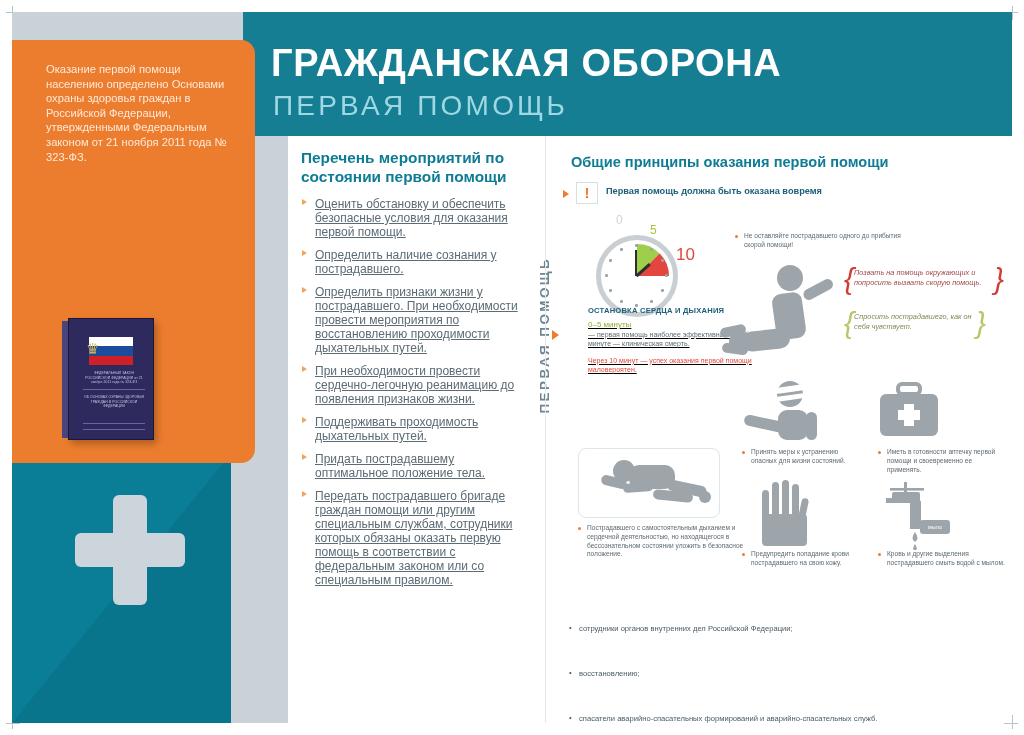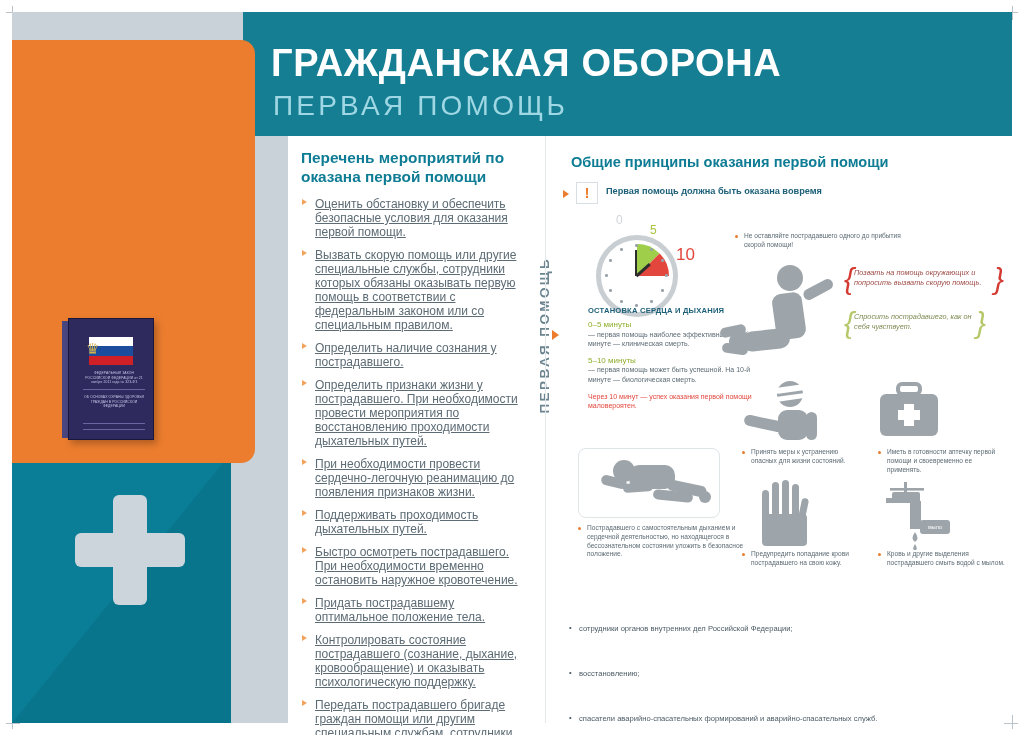--- a/index.html
+++ b/index.html
@@ -93,21 +93,21 @@
   .lbl0{position:absolute;left:28px;top:-2px;color:#cfd5d9;font-size:12px;}
   .lbl5{position:absolute;left:62px;top:8px;color:#aac33d;font-size:12px;}
   .lbl10{position:absolute;left:88px;top:30px;color:#e2463c;font-size:17px;}
 
   .sub-cap{position:absolute;left:588px;top:306px;color:#1b5f78;font-size:7.6px;
      font-weight:bold;letter-spacing:.2px;}
   .timeblk{position:absolute;left:588px;top:320px;width:172px;font-size:7px;line-height:9.6px;}
   .timeblk .g{color:#8fae2c;font-size:8px;}
   .timeblk .d{color:#5c6b74;}
   .timeblk .r{color:#e2463c;}
-  .timeblk p{margin:0 0 7px 0;}
+  .timeblk p{margin:0 0 7px 0;text-decoration:underline;}
 
   
   .recbox{position:absolute;left:578px;top:448px;width:140px;height:68px;
      border:1px solid #dfe4e7;border-radius:8px;background:#fff;}
   .reccap{position:absolute;left:578px;top:524px;width:160px;color:#5c6b74;
      font-size:6.6px;line-height:8.8px;padding-left:9px;}
   .reccap:before{content:"";position:absolute;left:0;top:3px;width:3px;height:3px;
      background:#ec7d2e;border-radius:50%;}
 
   
@@ -163,20 +163,21 @@
   <div class="bg-teal-left">
     <div class="teal-shadow"></div>
   </div>
   <div class="plus">
     <i class="h"></i>
       <i class="v"></i>
   </div>
 
   <div class="orange-panel"></div>
   <div class="orange-text">
+    <p>Оказание первой помощи населению определено Основами охраны здоровья граждан в Российской Федерации, утвержденными Федеральным законом от 21 ноября 2011 года № 323-ФЗ.</p>
   </div>
 
   <div class="book">
     <div class="spine"></div>
     <div class="cover">
       <div class="flag">
         <div class="b b1"></div>
           <div class="b b2"></div>
           <div class="b b3"></div>
       </div>
@@ -192,31 +193,28 @@
   <div class="h-title">ГРАЖДАНСКАЯ ОБОРОНА</div>
   <div class="h-sub">ПЕРВАЯ ПОМОЩЬ</div>
 
   <div class="vtab">
     <span>ПЕРВАЯ ПОМОЩЬ</span>
     <div class="arr"></div>
   </div>
   <div class="divider-v"></div>
 
   <div class="col-left">
-    <h2>Перечень мероприятий по оказана первой помощи</h2>
+    <h2>Перечень мероприятий по состоянии первой помощи</h2>
     <ul class="bullets" id="left-list">
         <li>Оценить обстановку и обеспечить безопасные условия для оказания первой помощи.</li>
-        <li>Вызвать скорую помощь или другие специальные службы, сотрудники которых обязаны оказывать первую помощь в соответствии с федеральным законом или со специальным правилом.</li>
         <li>Определить наличие сознания у пострадавшего.</li>
         <li>Определить признаки жизни у пострадавшего. При необходимости провести мероприятия по восстановлению проходимости дыхательных путей.</li>
         <li>При необходимости провести сердечно-легочную реанимацию до появления признаков жизни.</li>
         <li>Поддерживать проходимость дыхательных путей.</li>
-        <li>Быстро осмотреть пострадавшего. При необходимости временно остановить наружное кровотечение.</li>
         <li>Придать пострадавшему оптимальное положение тела.</li>
-        <li>Контролировать состояние пострадавшего (сознание, дыхание, кровообращение) и оказывать психологическую поддержку.</li>
         <li>Передать пострадавшего бригаде граждан помощи или другим специальным службам, сотрудники которых обязаны оказать первую помощь в соответствии с федеральным законом или со специальным правилом.</li>
       </ul>
   </div>
 
   <div class="col-right">
     <h2>Общие принципы оказания первой помощи</h2>
     <div class="r-head">
       <div class="tri"></div>
       <div class="excl">!</div>
       <div class="lbl">Первая помощь должна быть оказана вовремя</div>
@@ -245,21 +243,20 @@
       <div class="dot" style="left:8px;top:19px;"></div>
       <div class="dot" style="left:19px;top:8px;"></div>
       <div class="hand" style="left:33.5px;top:10px;width:2.6px;height:26px;"></div>
       <div class="hand" style="left:34px;top:18px;width:2.6px;height:18px;transform:rotate(48deg);"></div>
     </div>
   </div>
 
   <div class="sub-cap">ОСТАНОВКА СЕРДЦА И ДЫХАНИЯ</div>
   <div class="timeblk" id="timeline">
       <p><span class="g">0–5 минуты</span><br><span class="d">— первая помощь наиболее эффективна. На 5-й минуте — клиническая смерть.</span></p>
-      <p><span class="g">5–10 минуты</span><br><span class="d">— первая помощь может быть успешной. На 10-й минуте — биологическая смерть.</span></p>
       <p><span class="r">Через 10 минут — успех оказания первой помощи маловероятен.</span></p>
     </div>
 
   <svg style="position:absolute;left:718px;top:258px;" width="130" height="110" viewBox="0 0 130 110">
     <circle cx="72" cy="20" r="13" fill="#9da5aa"></circle>
     <rect x="56" y="35" width="30" height="46" rx="9" fill="#9da5aa" transform="rotate(-8 71 58)"></rect>
     <rect x="84" y="26" width="32" height="11" rx="5.5" fill="#9da5aa" transform="rotate(-28 100 31)"></rect>
     <rect x="24" y="72" width="48" height="20" rx="10" fill="#9da5aa" transform="rotate(-6 48 82)"></rect>
     <circle cx="22" cy="84" r="11" fill="#9da5aa"></circle>
     <rect x="2" y="68" width="26" height="10" rx="5" fill="#9da5aa" transform="rotate(-12 15 73)"></rect>

